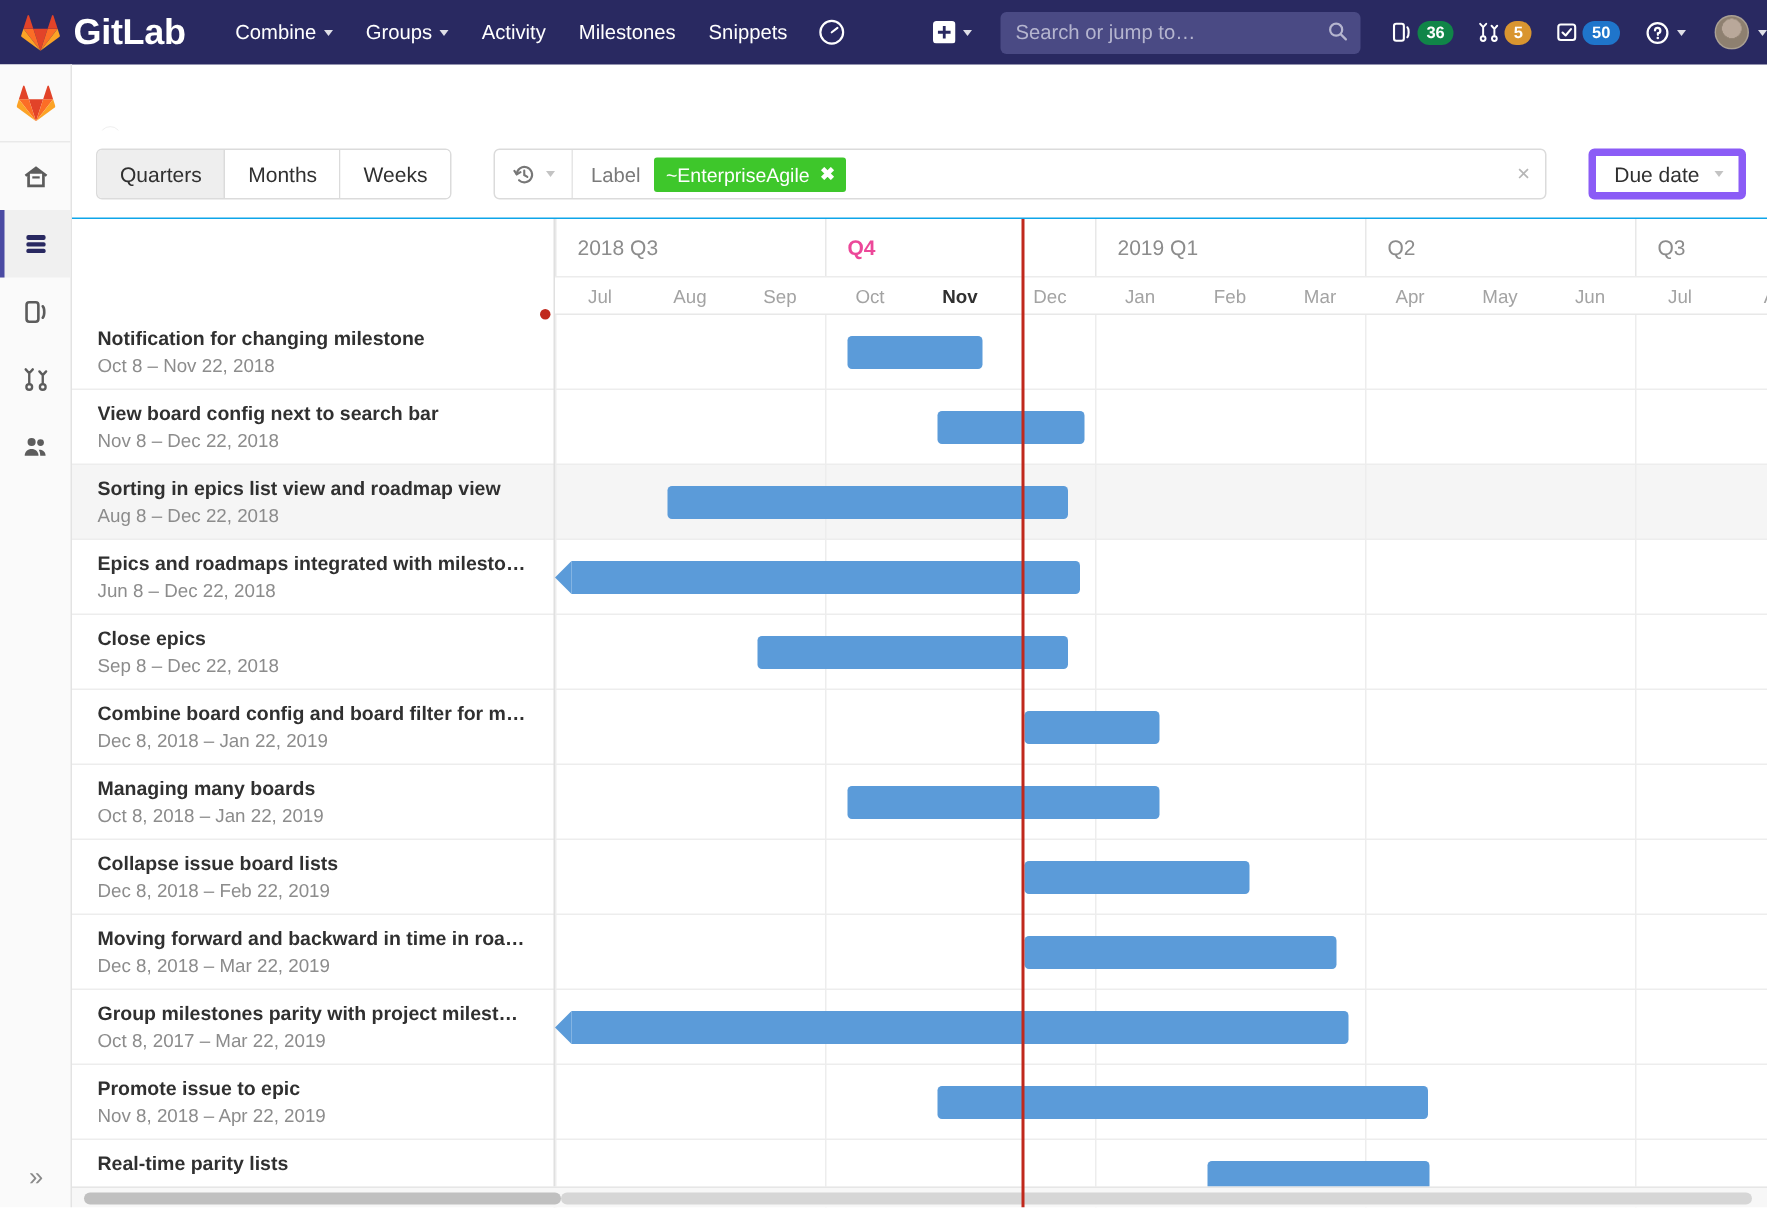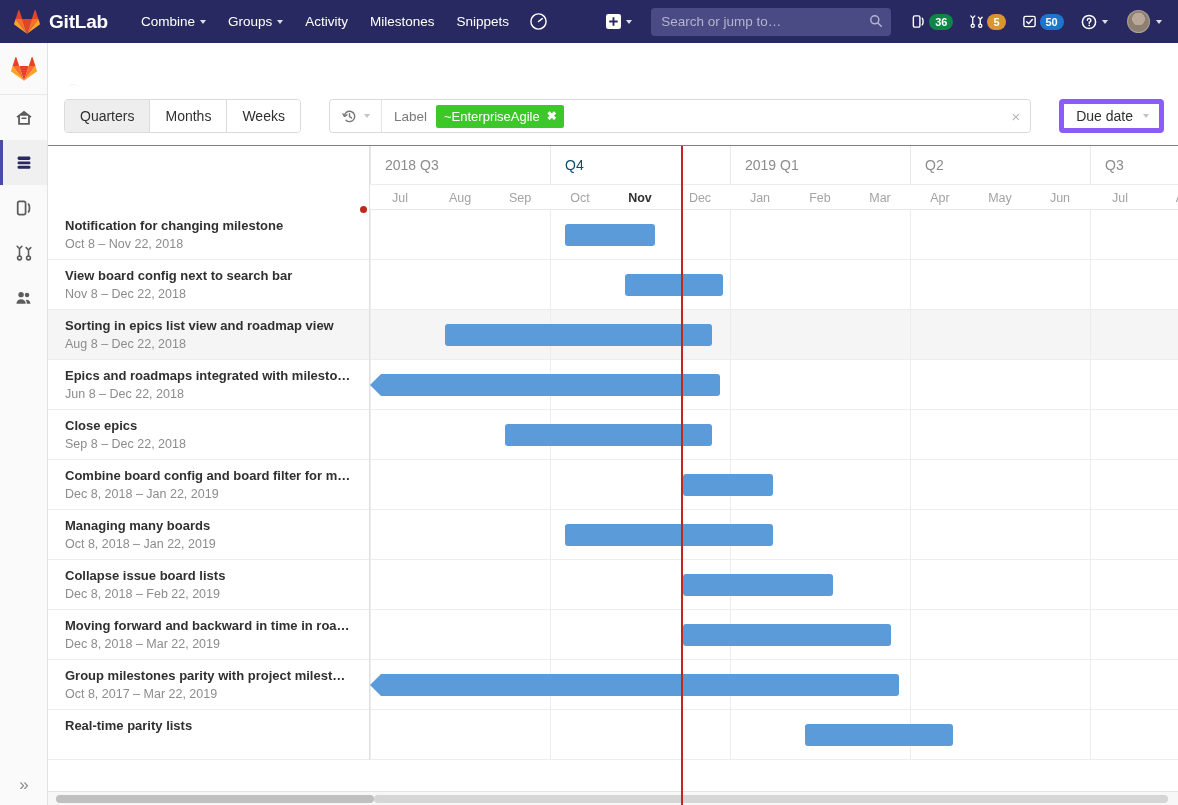--- a/index.html
+++ b/index.html
@@ -15,21 +15,21 @@
 
   
   .navbar {
     position: absolute; top: 0; left: 0; right: 0; height: 43px;
     background: #292961;
     display: flex; align-items: center;
     padding: 0 10px 0 14px;
   }
   .nav-logo { display:flex; align-items:center; gap:9px; margin-right: 22px; }
   .nav-logo svg { display:block; }
-  .nav-logo-text { color:#fff; font-size: 19px; font-weight: 700; letter-spacing:-.2px; }
+  .nav-logo-text { color:#fff; font-size: 24px; font-weight: 700; letter-spacing:-.2px; }
   .nav-links { display:flex; align-items:center; gap: 0; }
   .nav-link {
     color: #fff; font-size: 13.5px; padding: 6px 11px; cursor:pointer;
     display:flex; align-items:center; gap:5px; white-space:nowrap;
   }
   .caret { width:0; height:0; border-left:3.5px solid transparent; border-right:3.5px solid transparent; border-top:4px solid rgba(255,255,255,.85); display:inline-block; }
   .caret-dark { border-top-color:#c3c3c3; }
   .nav-icon-btn { color:#fff; padding: 4px 9px; display:flex; align-items:center; cursor:pointer; }
   .nav-spacer { flex: 0 0 38px; }
   .search-wrap { position: relative; margin-left: 8px; }
@@ -134,21 +134,21 @@
   .hdr-left {
     position:absolute; left:0; top:0; width: 322px; height: 64px;
     border-right: 1px solid #e0e0e0; background:#fff;
   }
   .quarters { position:absolute; left: 322px; top: 0; height: 38px; right:0; }
   .quarter {
     position:absolute; top:0; height: 38px; border-left: 1px solid #e8e8e8;
     display:flex; align-items:center; padding-left: 14px;
     font-size: 14px; color:#8c8c8c;
   }
-  .quarter.current { color:#0c4a6e; font-weight:400; }
+  .quarter.current { color:#ec4899; font-weight:700; }
   .months { position:absolute; left: 322px; top: 38px; height: 26px; right:0; border-top:1px solid #ececec;}
   .month {
     position:absolute; top:0; height: 26px; width: 60px;
     display:flex; align-items:center; justify-content:center;
     font-size: 12.5px; color:#a3a3a3;
   }
   .month.current { color:#303030; font-weight:700; }
 
   .rows { position:relative; height: 620px; }
   .row { position:relative; height: 50px; border-bottom: 1px solid #ededed; }
@@ -586,20 +586,34 @@
         <div class="row-track">
           <div class="gridline" style="left:0"></div>
             <div class="gridline" style="left:180px"></div>
           <div class="gridline" style="left:360px"></div>
             <div class="gridline" style="left:540px"></div>
           <div class="gridline" style="left:720px"></div>
           <div class="bar open-left" style="left:11px;width:518px"></div>
         </div>
       </div>
 
+      <div class="row">
+        <div class="row-info">
+          <div class="row-title">Promote issue to epic</div>
+          <div class="row-dates">Nov 8, 2018 – Apr 22, 2019</div>
+        </div>
+        <div class="row-track">
+          <div class="gridline" style="left:0"></div>
+            <div class="gridline" style="left:180px"></div>
+          <div class="gridline" style="left:360px"></div>
+            <div class="gridline" style="left:540px"></div>
+          <div class="gridline" style="left:720px"></div>
+          <div class="bar" style="left:255px;width:327px"></div>
+        </div>
+      </div>
 
       <div class="row">
         <div class="row-info">
           <div class="row-title">Real-time parity lists</div>
           <div class="row-dates"></div>
         </div>
         <div class="row-track">
           <div class="gridline" style="left:0"></div>
             <div class="gridline" style="left:180px"></div>
           <div class="gridline" style="left:360px"></div>

